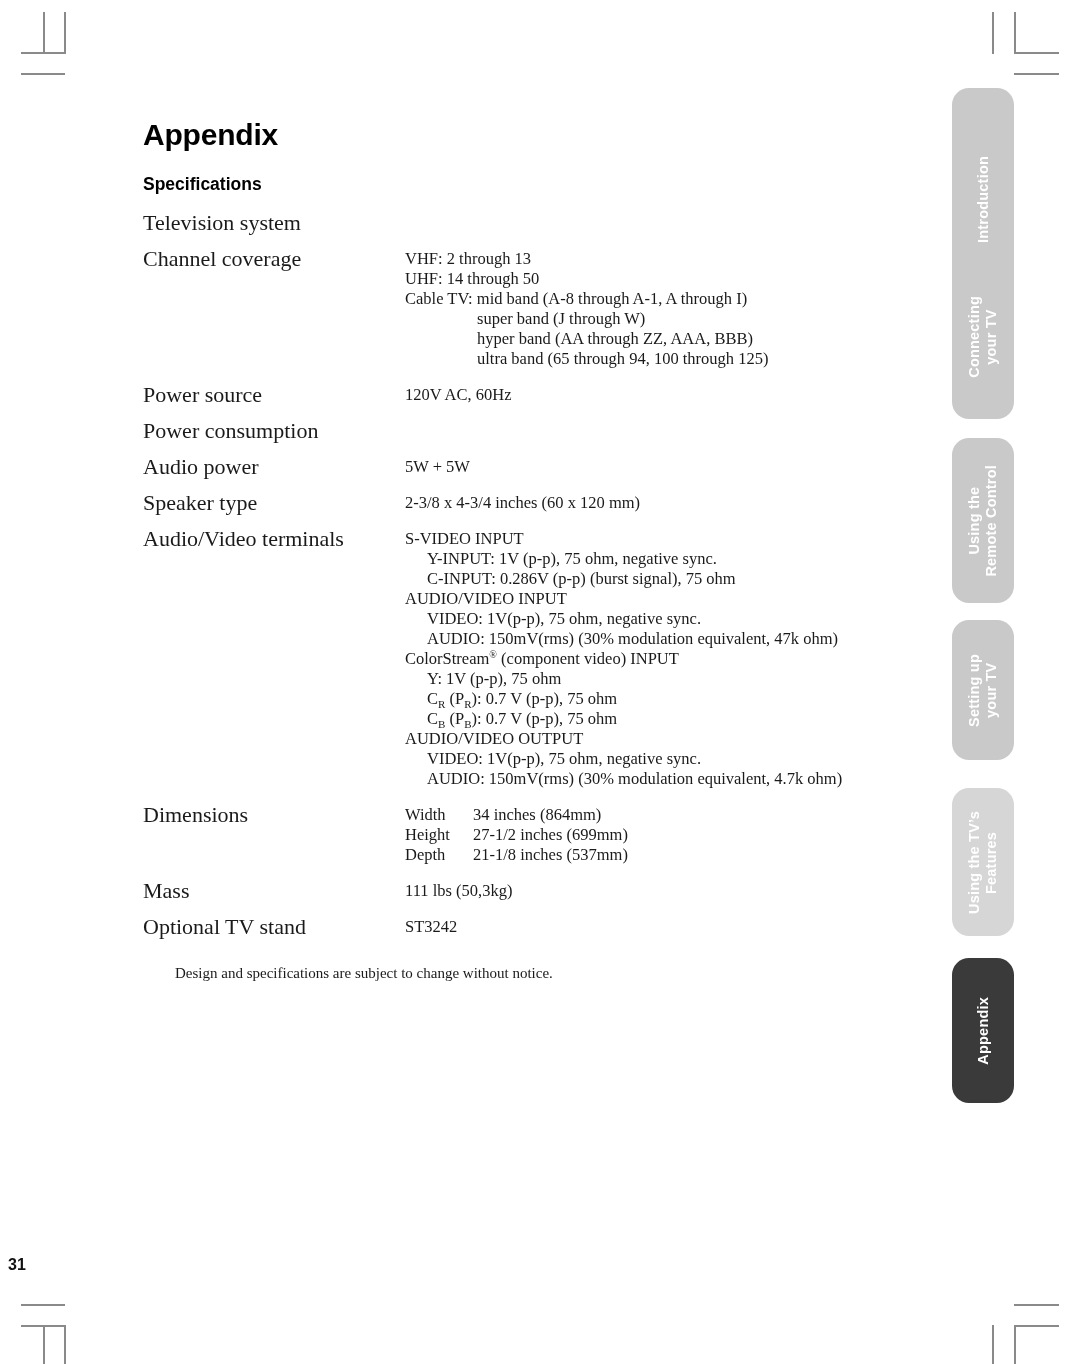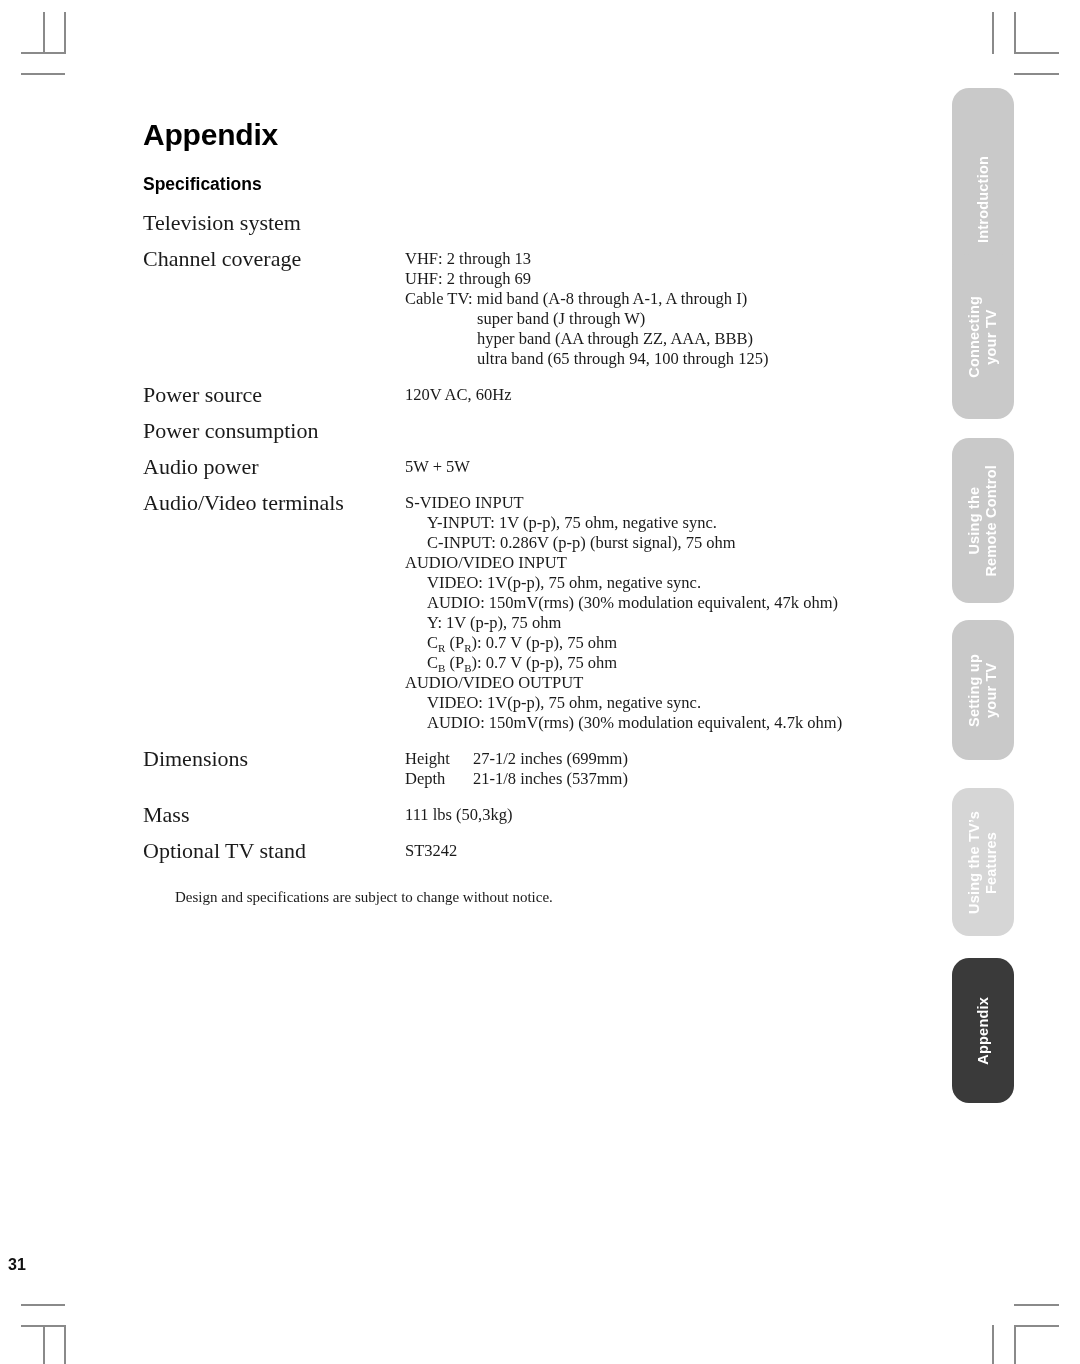--- a/index.html
+++ b/index.html
@@ -165,62 +165,73 @@
     <h2 class="section-title">Specifications</h2>
 
     <div class="spec-table" id="spec-table">
         <div class="spec-row">
           <div class="spec-label">Television system</div>
         </div>
         <div class="spec-row">
           <div class="spec-label">Channel coverage</div>
           <div class="spec-value">
             <div class="line">VHF: 2 through 13</div>
-            <div class="line">UHF: 2 through 69</div>
+            <div class="line">UHF: 14 through 50</div>
             <div class="line">Cable TV: mid band (A-8 through A-1, A through I)</div>
             <div class="line ind2">super band (J through W)</div>
             <div class="line ind2">hyper band (AA through ZZ, AAA, BBB)</div>
             <div class="line ind2">ultra band (65 through 94, 100 through 125)</div>
           </div>
         </div>
         <div class="spec-row">
           <div class="spec-label">Power source</div>
           <div class="spec-value">
             <div class="line">120V AC, 60Hz</div>
           </div>
         </div>
         <div class="spec-row">
           <div class="spec-label">Power consumption</div>
         </div>
         <div class="spec-row">
           <div class="spec-label">Audio power</div>
           <div class="spec-value">
             <div class="line">5W + 5W</div>
+          </div>
+        </div>
+        <div class="spec-row">
+          <div class="spec-label">Speaker type</div>
+          <div class="spec-value">
+            <div class="line">2-3/8 x 4-3/4 inches (60 x 120 mm)</div>
           </div>
         </div>
         <div class="spec-row">
           <div class="spec-label">Audio/Video terminals</div>
           <div class="spec-value">
             <div class="line">S-VIDEO INPUT</div>
             <div class="line ind1">Y-INPUT: 1V (p-p), 75 ohm, negative sync.</div>
             <div class="line ind1">C-INPUT: 0.286V (p-p) (burst signal), 75 ohm</div>
             <div class="line">AUDIO/VIDEO INPUT</div>
             <div class="line ind1">VIDEO: 1V(p-p), 75 ohm, negative sync.</div>
             <div class="line ind1">AUDIO: 150mV(rms) (30% modulation equivalent, 47k ohm)</div>
+            <div class="line">ColorStream<sup class="reg">®</sup> (component video) INPUT</div>
             <div class="line ind1">Y: 1V (p-p), 75 ohm</div>
             <div class="line ind1">C<sub class="sb">R</sub> (P<sub class="sb">R</sub>): 0.7 V (p-p), 75 ohm</div>
             <div class="line ind1">C<sub class="sb">B</sub> (P<sub class="sb">B</sub>): 0.7 V (p-p), 75 ohm</div>
             <div class="line">AUDIO/VIDEO OUTPUT</div>
             <div class="line ind1">VIDEO: 1V(p-p), 75 ohm, negative sync.</div>
             <div class="line ind1">AUDIO: 150mV(rms) (30% modulation equivalent, 4.7k ohm)</div>
           </div>
         </div>
         <div class="spec-row">
           <div class="spec-label">Dimensions</div>
           <div class="spec-value">
+            <div class="dim-line">
+              <span class="dim-key">Width</span>
+              <span class="dim-val">34 inches (864mm)</span>
+            </div>
             <div class="dim-line">
               <span class="dim-key">Height</span>
               <span class="dim-val">27-1/2 inches (699mm)</span>
             </div>
             <div class="dim-line">
               <span class="dim-key">Depth</span>
               <span class="dim-val">21-1/8 inches (537mm)</span>
             </div>
           </div>
         </div>

